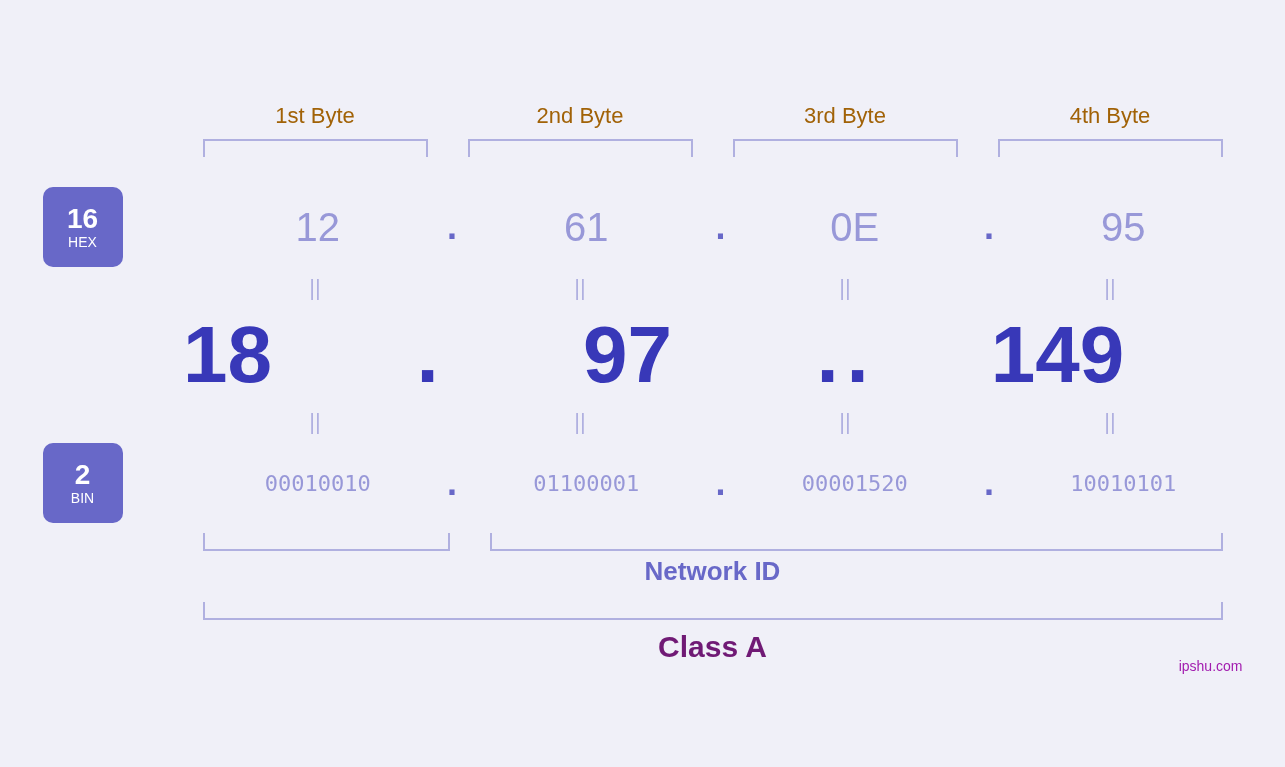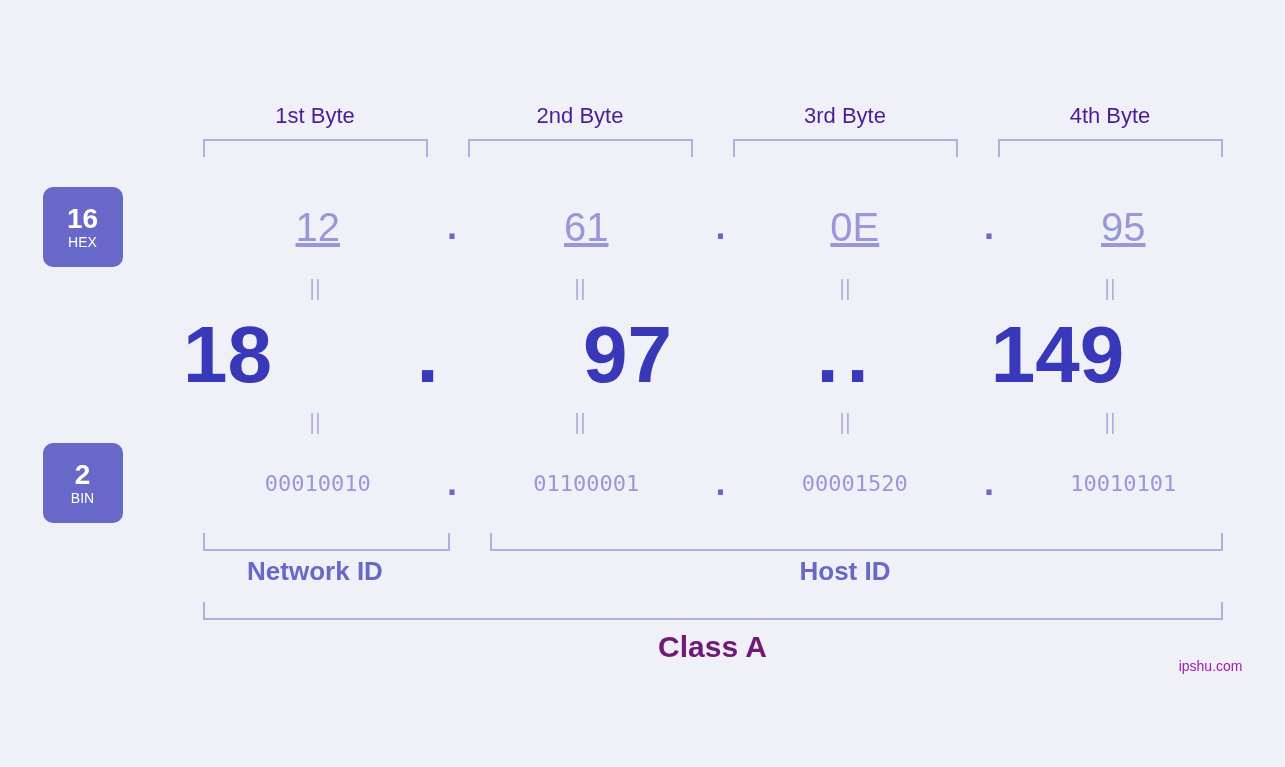--- a/index.html
+++ b/index.html
@@ -20,21 +20,21 @@
 
     
     .byte-headers {
       display: flex;
       margin-left: 140px;
       margin-bottom: 10px;
     }
     .byte-header {
       flex: 1;
       text-align: center;
-      color: #4c1d95;
+      color: #a16207;
       font-size: 22px;
     }
 
     
     .top-brackets {
       display: flex;
       margin-left: 140px;
       margin-bottom: 30px;
     }
     .bracket-top {
@@ -96,21 +96,20 @@
       font-weight: bold;
       flex-shrink: 0;
       width: 30px;
       text-align: center;
     }
 
     
     .hex-val {
       color: #9898d8;
       font-size: 40px;
-      text-decoration: underline;
     }
 
     
     .dec-val {
       color: #3838b8;
       font-size: 80px;
       font-weight: bold;
     }
     .dec-dot {
       color: #3838b8;
@@ -297,21 +296,20 @@
     </div>
   </div>
 
   <div class="bottom-brackets" style="margin-top:10px;">
     <div class="bracket-network"></div>
     <div class="bracket-host"></div>
   </div>
 
   <div class="labels-row">
     <div class="label-network">Network ID</div>
-    <div class="label-host">Host ID</div>
   </div>
 
   <div class="class-bracket-wrap">
     <div class="class-bracket-line"></div>
     <div class="class-label">Class A</div>
   </div>
 
   <div class="watermark">ipshu.com</div>
 </div>
 

